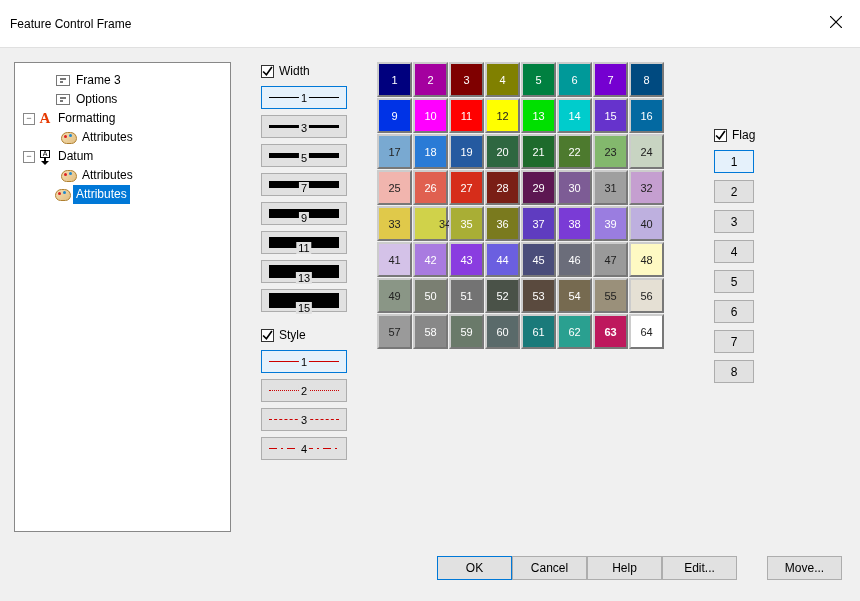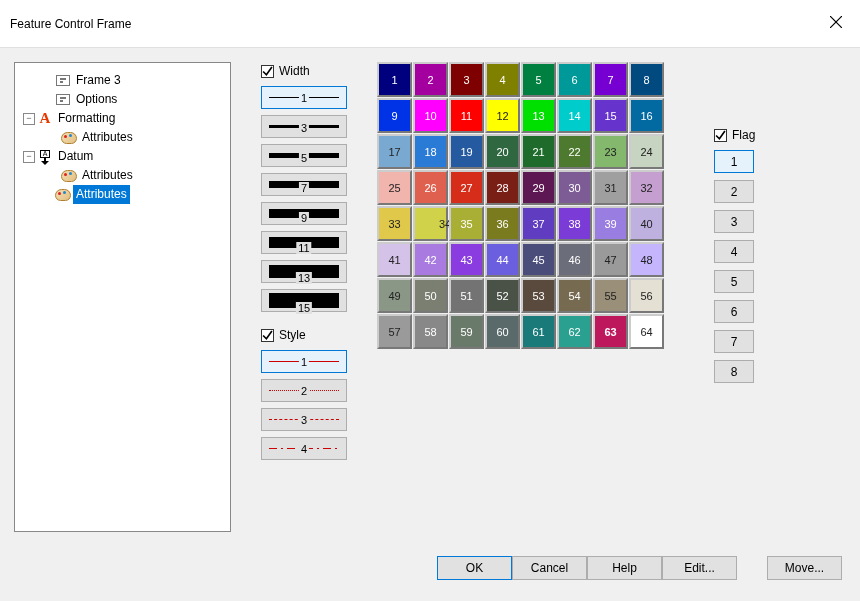--- a/index.html
+++ b/index.html
@@ -255,21 +255,21 @@
           <div class="swatch dark" style="background: rgb(122, 59, 214);">38</div>
           <div class="swatch dark" style="background: rgb(154, 125, 224);">39</div>
           <div class="swatch light" style="background: rgb(190, 176, 223);">40</div>
           <div class="swatch light" style="background: rgb(212, 194, 232);">41</div>
           <div class="swatch dark" style="background: rgb(169, 123, 224);">42</div>
           <div class="swatch dark" style="background: rgb(138, 60, 224);">43</div>
           <div class="swatch dark" style="background: rgb(107, 95, 224);">44</div>
           <div class="swatch dark" style="background: rgb(74, 77, 122);">45</div>
           <div class="swatch dark" style="background: rgb(107, 109, 122);">46</div>
           <div class="swatch light" style="background: rgb(154, 154, 154);">47</div>
-          <div class="swatch light" style="background: #c4b5fd;">48</div>
+          <div class="swatch light" style="background: #fef9c3;">48</div>
           <div class="swatch light" style="background: rgb(138, 150, 134);">49</div>
           <div class="swatch dark" style="background: rgb(122, 127, 114);">50</div>
           <div class="swatch dark" style="background: #737373;">51</div>
           <div class="swatch dark" style="background: rgb(74, 82, 72);">52</div>
           <div class="swatch dark" style="background: rgb(90, 74, 62);">53</div>
           <div class="swatch dark" style="background: rgb(118, 106, 80);">54</div>
           <div class="swatch light" style="background: rgb(154, 144, 122);">55</div>
           <div class="swatch light" style="background: rgb(229, 224, 212);">56</div>
           <div class="swatch light" style="background: rgb(154, 154, 154);">57</div>
           <div class="swatch dark" style="background: rgb(136, 136, 136);">58</div>

